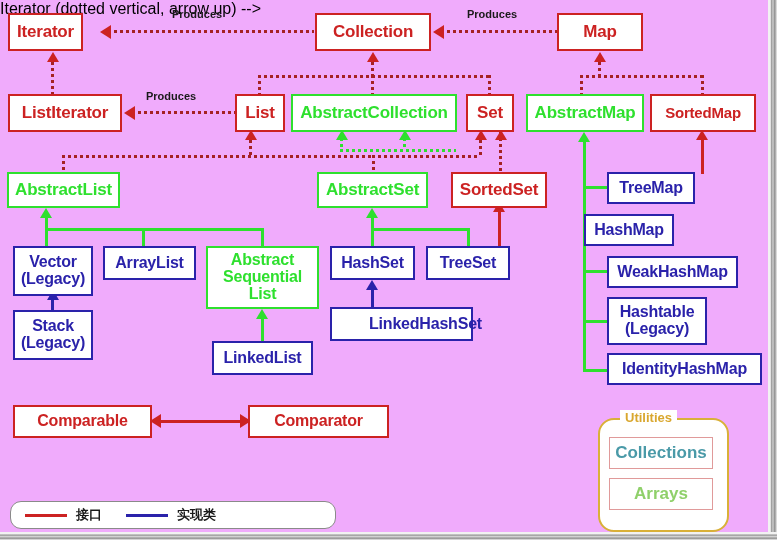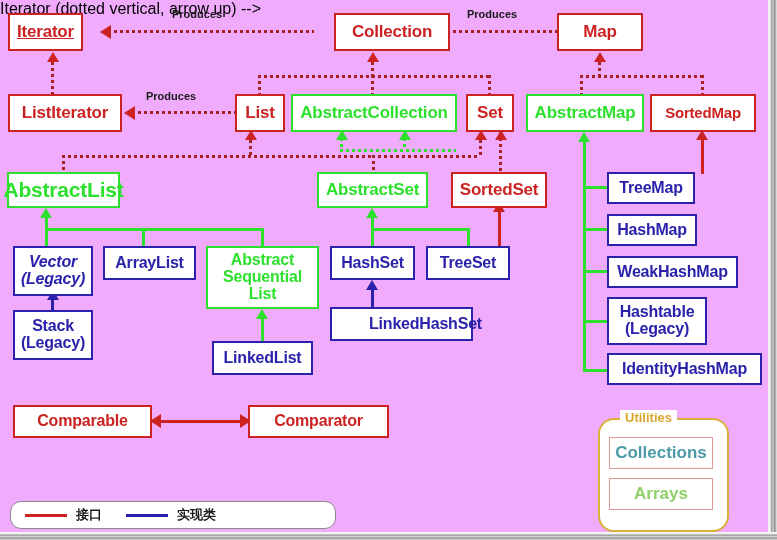--- a/index.html
+++ b/index.html
@@ -292,42 +292,42 @@
   <div class="ln solid-r" style="left:701px; top:170px; width:3px; height:4px;"></div>
   <div class="ln solid-r" style="left:651px; top:174px; width:3px; height:0px;"></div>
 
   
   <div class="ln solid-r" style="left:158px; top:420px; width:88px; height:3px;"></div>
   <div class="ah ah-left-r" style="left:150px; top:414px;"></div>
   <div class="ah ah-right-r" style="left:240px; top:414px;"></div>
 
   
   <div id="nodes-layer">
-      <div class="node n-interface" style="left: 8px; top: 13px; width: 75px; height: 38px; font-size: 17px; text-decoration: underline;"><span>Iterator</span></div>
-      <div class="node n-interface" style="left: 334px; top: 13px; width: 116px; height: 38px; font-size: 17px;"><span>Collection</span></div>
+      <div class="node n-interface" style="left: 8px; top: 13px; width: 75px; height: 38px; font-size: 17px;"><span>Iterator</span></div>
+      <div class="node n-interface" style="left: 315px; top: 13px; width: 116px; height: 38px; font-size: 17px;"><span>Collection</span></div>
       <div class="node n-interface" style="left: 557px; top: 13px; width: 86px; height: 38px; font-size: 17px;"><span>Map</span></div>
       <div class="node n-interface" style="left: 8px; top: 94px; width: 114px; height: 38px; font-size: 17px;"><span>ListIterator</span></div>
       <div class="node n-interface" style="left: 235px; top: 94px; width: 50px; height: 38px; font-size: 17px;"><span>List</span></div>
       <div class="node n-abstract" style="left: 291px; top: 94px; width: 166px; height: 38px; font-size: 17px;"><span>AbstractCollection</span></div>
       <div class="node n-interface" style="left: 466px; top: 94px; width: 48px; height: 38px; font-size: 17px;"><span>Set</span></div>
       <div class="node n-abstract" style="left: 526px; top: 94px; width: 118px; height: 38px; font-size: 17px;"><span>AbstractMap</span></div>
       <div class="node n-interface" style="left: 650px; top: 94px; width: 106px; height: 38px; font-size: 15px;"><span>SortedMap</span></div>
-      <div class="node n-abstract" style="left: 7px; top: 172px; width: 113px; height: 36px; font-size: 21px;"><span>AbstractList</span></div>
+      <div class="node n-abstract" style="left: 7px; top: 172px; width: 113px; height: 36px; font-size: 17px;"><span>AbstractList</span></div>
       <div class="node n-abstract" style="left: 317px; top: 172px; width: 111px; height: 36px; font-size: 17px;"><span>AbstractSet</span></div>
       <div class="node n-interface" style="left: 451px; top: 172px; width: 96px; height: 36px; font-size: 17px;"><span>SortedSet</span></div>
       <div class="node n-class" style="left: 607px; top: 172px; width: 88px; height: 32px; font-size: 16px;"><span>TreeMap</span></div>
-      <div class="node n-class" style="left: 13px; top: 246px; width: 80px; height: 50px; font-size: 16px; font-style: italic;"><span>Vector
+      <div class="node n-class" style="left: 13px; top: 246px; width: 80px; height: 50px; font-size: 16px;"><span>Vector
 (Legacy)</span></div>
       <div class="node n-class" style="left: 103px; top: 246px; width: 93px; height: 34px; font-size: 16px;"><span>ArrayList</span></div>
       <div class="node n-abstract" style="left: 206px; top: 246px; width: 113px; height: 63px; font-size: 16px;"><span>Abstract
 Sequential
 List</span></div>
       <div class="node n-class" style="left: 330px; top: 246px; width: 85px; height: 34px; font-size: 16px;"><span>HashSet</span></div>
       <div class="node n-class" style="left: 426px; top: 246px; width: 84px; height: 34px; font-size: 16px;"><span>TreeSet</span></div>
-      <div class="node n-class" style="left: 607px; top: 214px; width: 90px; height: 32px; font-size: 16px;"><span>HashMap</span></div>
+      <div class="node n-class" style="left: 584px; top: 214px; width: 90px; height: 32px; font-size: 16px;"><span>HashMap</span></div>
       <div class="node n-class" style="left: 607px; top: 256px; width: 131px; height: 32px; font-size: 16px;"><span>WeakHashMap</span></div>
       <div class="node n-class" style="left: 607px; top: 297px; width: 100px; height: 48px; font-size: 16px;"><span>Hashtable
 (Legacy)</span></div>
       <div class="node n-class" style="left: 607px; top: 353px; width: 155px; height: 32px; font-size: 16px;"><span>IdentityHashMap</span></div>
       <div class="node n-class" style="left: 13px; top: 310px; width: 80px; height: 50px; font-size: 16px;"><span>Stack
 (Legacy)</span></div>
       <div class="node n-class" style="left: 330px; top: 307px; width: 143px; height: 34px; font-size: 16px; padding-left: 48px;"><span>LinkedHashSet</span></div>
       <div class="node n-class" style="left: 212px; top: 341px; width: 101px; height: 34px; font-size: 16px;"><span>LinkedList</span></div>
       <div class="node n-interface" style="left: 13px; top: 405px; width: 139px; height: 33px; font-size: 16px;"><span>Comparable</span></div>
       <div class="node n-interface" style="left: 248px; top: 405px; width: 141px; height: 33px; font-size: 16px;"><span>Comparator</span></div>

